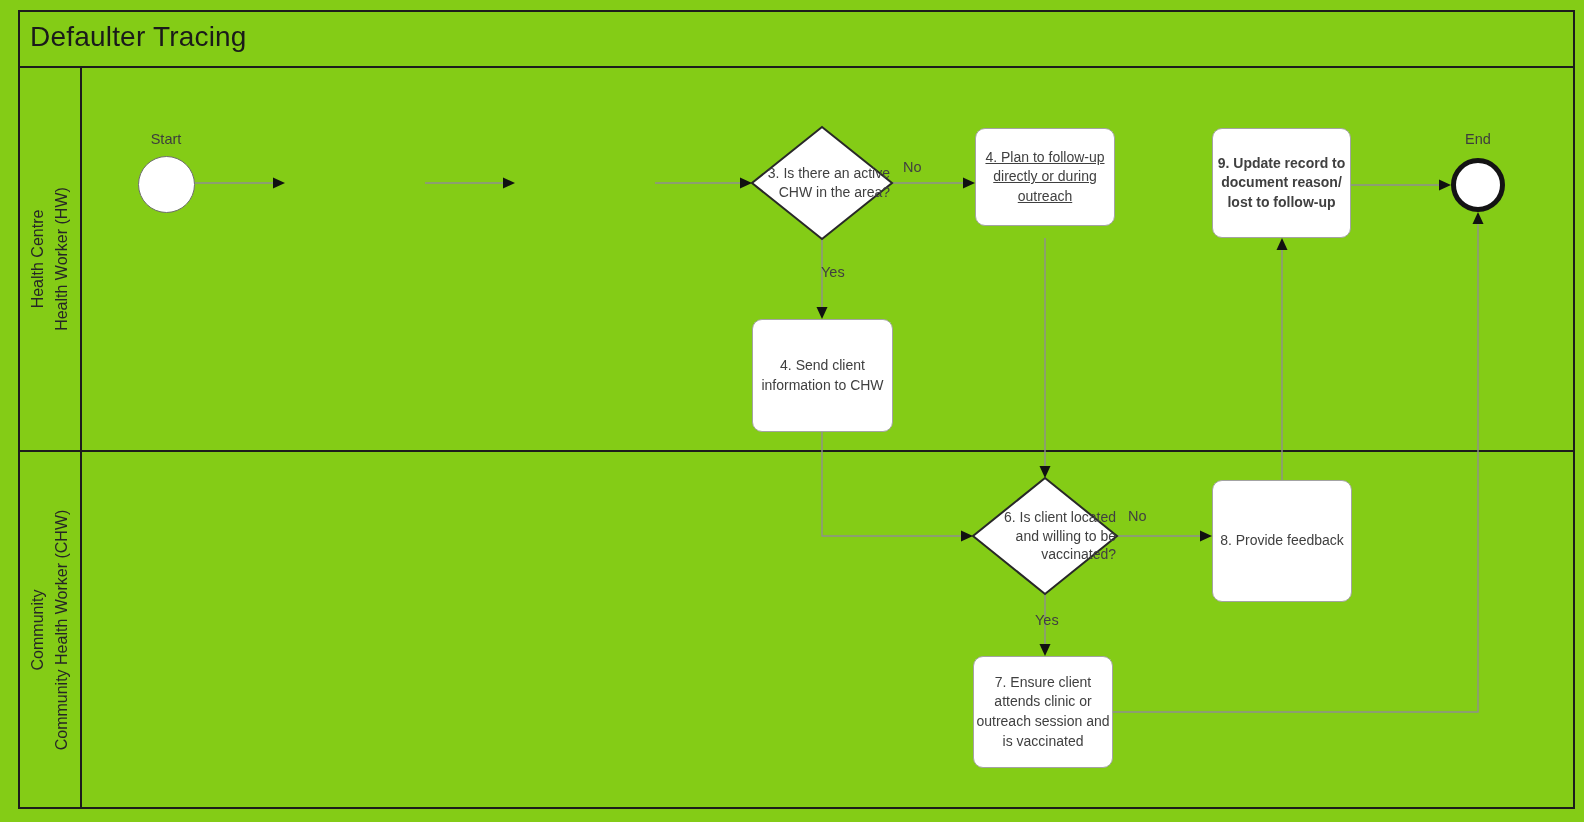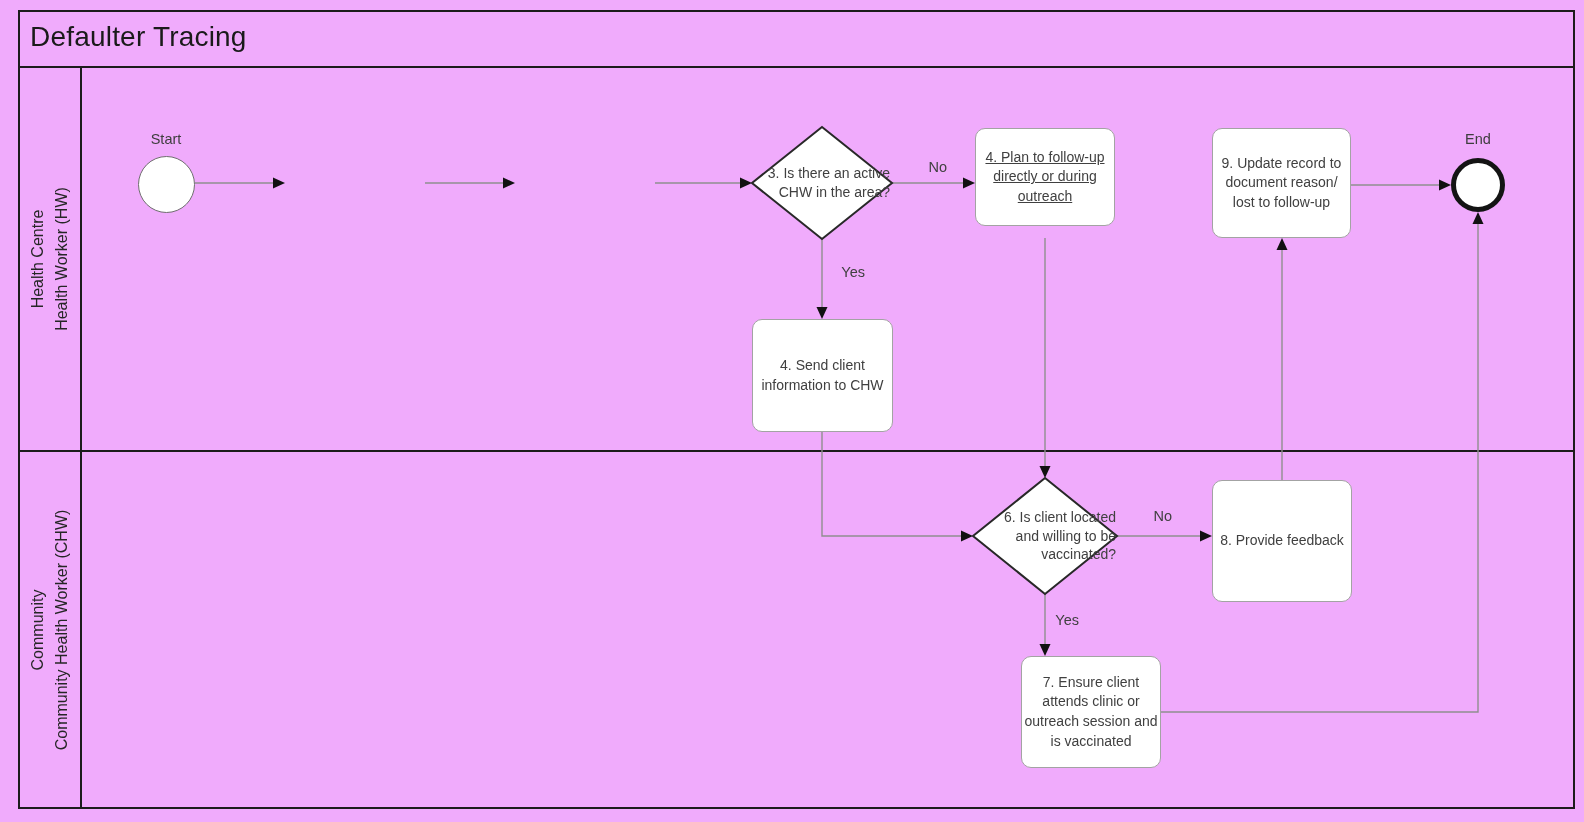--- a/index.html
+++ b/index.html
@@ -1,17 +1,17 @@
 <!DOCTYPE html>
 <html><head>
 <meta charset="utf-8">
 <style>
   html,body{margin:0;padding:0;background:#ffffff;}
   #canvas{
-    position:relative;width:1584px;height:822px;background:#f0abfc;
+    position:relative;width:1584px;height:822px;background:#84cc16;
     font-family:"Liberation Sans",sans-serif;overflow:hidden;
   }
   #lines-layer{position:absolute;left:0;top:0;z-index:1;}
   .frame{fill:none;stroke:#1c1c1c;stroke-width:2;}
   .edge polyline{fill:none;stroke:#8f8f8f;stroke-width:1.4;}
   .edge polygon{fill:#111111;stroke:none;}
   .diamond{fill:#ffffff;stroke:#282828;stroke-width:2;}
   .title{
     position:absolute;left:30px;top:21px;z-index:2;
     font-size:28px;color:#1a1a1a;letter-spacing:.2px;
@@ -27,21 +27,21 @@
     font-size:14px;color:#404040;line-height:1.4;padding:4px 2px;
   }
   .decision-label{
     position:absolute;z-index:2;display:flex;align-items:center;justify-content:center;
     text-align:right;font-size:14px;color:#404040;line-height:1.35;
   }
   .event-label{
     position:absolute;z-index:2;text-align:center;font-size:14.5px;color:#3d3d3d;
   }
   .edge-label{
-    position:absolute;z-index:2;width:44px;text-align:right;
+    position:absolute;z-index:2;width:44px;text-align:left;
     font-size:14.5px;color:#404040;
   }
   .circle-start{
     position:absolute;z-index:2;left:138px;top:156px;width:57px;height:57px;
     box-sizing:border-box;border:1.4px solid #6f6f6f;border-radius:50%;background:#ffffff;
   }
   .circle-end{
     position:absolute;z-index:2;left:1451px;top:158px;width:54px;height:54px;
     box-sizing:border-box;border:5.5px solid #141414;border-radius:50%;background:#ffffff;
   }
@@ -126,38 +126,38 @@
 
   <div class="event-label" style="left:136px;top:131px;width:60px;">Start</div>
   <div class="circle-start"></div>
 
   <div class="decision-label" style="left:754px;top:145px;width:136px;height:76px;">
     <span>3. Is there an active CHW in the area?</span>
   </div>
   <div class="task" style="left:975px;top:128px;width:140px;height:98px;text-decoration:underline;">
     <span>4. Plan to follow-up directly or during outreach</span>
   </div>
-  <div class="task" style="left:1212px;top:128px;width:139px;height:110px;">
+  <div class="task" style="left:1212px;top:128px;width:139px;height:110px;font-weight:bold;">
     <span>9. Update record to document reason/ lost to follow-up</span>
   </div>
 
   <div class="event-label" style="left:1448px;top:131px;width:60px;">End</div>
   <div class="circle-end"></div>
 
   <div class="task" style="left:752px;top:319px;width:141px;height:113px;">
     <span>4. Send client information to CHW</span>
   </div>
 
   <div class="decision-label" style="left:987px;top:494px;width:116px;height:84px;margin-left:13px;">
     <span>6. Is client located and willing to be vaccinated?</span>
   </div>
   <div class="task" style="left:1212px;top:480px;width:140px;height:122px;">
     <span>8. Provide feedback</span>
   </div>
-  <div class="task" style="left:973px;top:656px;width:140px;height:112px;margin-left:48px;">
+  <div class="task" style="left:973px;top:656px;width:140px;height:112px;">
     <span>7. Ensure client attends clinic or outreach session and is vaccinated</span>
   </div>
 
   <div class="edge-label" style="left:903px;top:159px;">No</div>
   <div class="edge-label" style="left:821px;top:264px;">Yes</div>
   <div class="edge-label" style="left:1128px;top:508px;">No</div>
   <div class="edge-label" style="left:1035px;top:612px;">Yes</div>
 
 </div>
 

